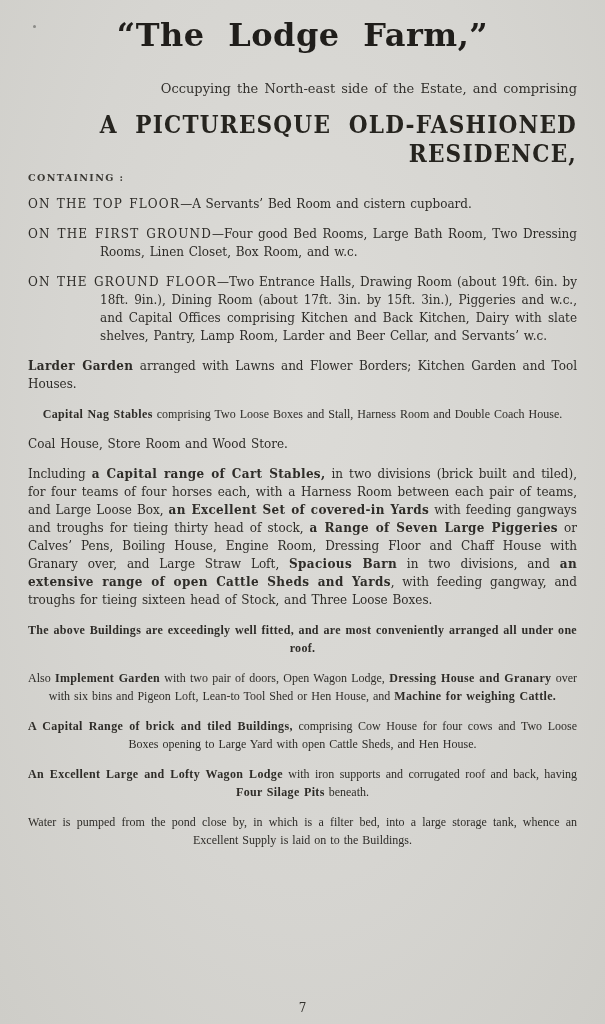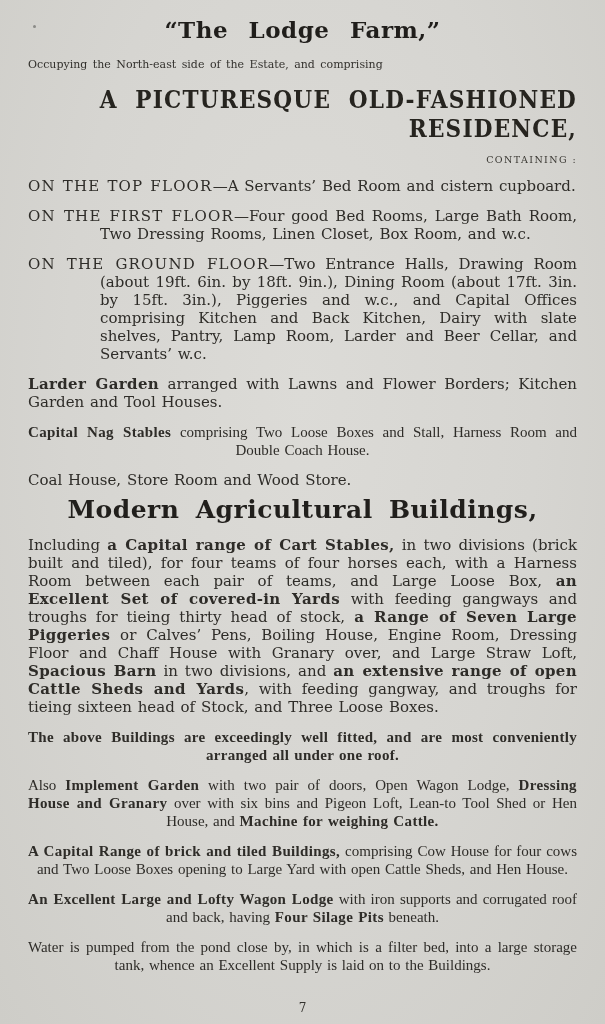--- a/index.html
+++ b/index.html
@@ -10,33 +10,33 @@
     box-sizing:border-box;
     padding:8px 28px 0 28px;
     background: radial-gradient(ellipse at 50% 38%, #dcdbd7 0%, #d6d5d1 55%, #cecdc8 100%);
     color:#2e2c28;
     font-family:"DejaVu Serif", "Liberation Serif", serif;
     overflow:hidden;
   }
   .speck { position:absolute; left:33px; top:25px; width:3px; height:3px; border-radius:50%; background:#8b8b87; }
 
   h1.title {
-    font-size:23px; font-weight:700; text-align:center;
+    font-size:32px; font-weight:700; text-align:center;
     margin:8px 0 0 0; word-spacing:12px; letter-spacing:.5px; color:#201e1b;
   }
-  .subtitle { font-size:11px; text-align:left; margin-top:15px; word-spacing:2px; color:#33312d; }
+  .subtitle { font-size:13px; text-align:right; margin-top:27px; word-spacing:2px; color:#33312d; }
   h2.residence {
     font-size:24px; font-weight:700; text-align:right;
     margin:14px 0 0 0; letter-spacing:1.2px; word-spacing:9px; color:#26241f;
     font-stretch:condensed;
   }
-  .containing { font-size:9.5px; text-align:right; margin-top:11px; letter-spacing:1.4px; color:#3a3833; }
+  .containing { font-size:9.5px; text-align:left; margin-top:4px; letter-spacing:1.4px; color:#3a3833;font-weight:bold; }
 
   p.body {
-    font-size:15px; line-height:18px; margin:12px 0 0 0;
+    font-size:12px; line-height:18px; margin:12px 0 0 0;
     text-align:justify; word-spacing:1px; color:#2e2c28;
   }
   .hang { padding-left:72px; text-indent:-72px; }
   .center { text-align:center; }
   .clast { text-align-last:center;font-family:Liberation Serif, serif; }
   .bold-para { font-weight:700; letter-spacing:.3px; }
   .mt14 { margin-top:14px; }
   .mt15 { margin-top:15px; }
   .mt13 { margin-top:13px; }
 
@@ -59,28 +59,27 @@
 
 <div class="page">
   <div class="speck"></div>
 
   <h1 class="title">“The Lodge Farm,”</h1>
   <div class="subtitle">Occupying the North-east side of the Estate, and comprising</div>
   <h2 class="residence">A PICTURESQUE OLD-FASHIONED RESIDENCE,</h2>
   <div class="containing">CONTAINING :</div>
 
   <p class="body hang"><span class="sp">ON THE TOP FLOOR</span><span>—A Servants’ Bed Room and cistern cupboard.</span></p>
-  <p class="body hang"><span class="sp">ON THE FIRST FLOOR</span><span>—Four good Bed Rooms, Large Bath Room, Two Dressing Rooms, Linen Closet, Box Room, and w.c.</span></p>
+  <p class="body hang"><span class="sp">ON THE FIRST GROUND</span><span>—Four good Bed Rooms, Large Bath Room, Two Dressing Rooms, Linen Closet, Box Room, and w.c.</span></p>
   <p class="body hang"><span class="sp">ON THE GROUND FLOOR</span><span>—Two Entrance Halls, Drawing Room (about 19ft. 6in. by 18ft. 9in.), Dining Room (about 17ft. 3in. by 15ft. 3in.), Piggeries and w.c., and Capital Offices comprising Kitchen and Back Kitchen, Dairy with slate shelves, Pantry, Lamp Room, Larder and Beer Cellar, and Servants’ w.c.</span></p>
 
   <p class="body"><span class="b">Larder Garden</span><span> arranged with Lawns and Flower Borders; Kitchen Garden and Tool Houses.</span></p>
   <p class="body clast mt14"><span class="b">Capital Nag Stables</span><span> comprising Two Loose Boxes and Stall, Harness Room and Double Coach House.</span></p>
   <p class="body center mt13"><span>Coal House, Store Room and Wood Store.</span></p>
 
-  <h3 class="modern">Modern Agricultural Buildings,</h3>
 
   <p class="body"><span>Including </span><span class="b">a Capital range of Cart Stables,</span><span> in two divisions (brick built and tiled), for four teams of four horses each, with a Harness Room between each pair of teams, and Large Loose Box, </span><span class="b">an Excellent Set of covered-in Yards</span><span> with feeding gangways and troughs for tieing thirty head of stock, </span><span class="b">a Range of Seven Large Piggeries</span><span> or Calves’ Pens, Boiling House, Engine Room, Dressing Floor and Chaff House with Granary over, and Large Straw Loft, </span><span class="b">Spacious Barn</span><span> in two divisions, and </span><span class="b">an extensive range of open Cattle Sheds and Yards</span><span>, with feeding gangway, and troughs for tieing sixteen head of Stock, and Three Loose Boxes.</span></p>
   <p class="body clast bold-para mt14"><span>The above Buildings are exceedingly well fitted, and are most conveniently arranged all under one roof.</span></p>
   <p class="body clast"><span>Also </span><span class="b">Implement Garden</span><span> with two pair of doors, Open Wagon Lodge, </span><span class="b">Dressing House and Granary</span><span> over with six bins and Pigeon Loft, Lean-to Tool Shed or Hen House, and </span><span class="b">Machine for weighing Cattle.</span></p>
   <p class="body clast mt13"><span class="b">A Capital Range of brick and tiled Buildings,</span><span> comprising Cow House for four cows and Two Loose Boxes opening to Large Yard with open Cattle Sheds, and Hen House.</span></p>
   <p class="body clast mt15"><span class="b">An Excellent Large and Lofty Wagon Lodge</span><span> with iron supports and corrugated roof and back, having </span><span class="b">Four Silage Pits</span><span> beneath.</span></p>
   <p class="body clast"><span>Water is pumped from the pond close by, in which is a filter bed, into a large storage tank, whence an Excellent Supply is laid on to the Buildings.</span></p>
 
   <div class="footer">7</div>
 </div>

